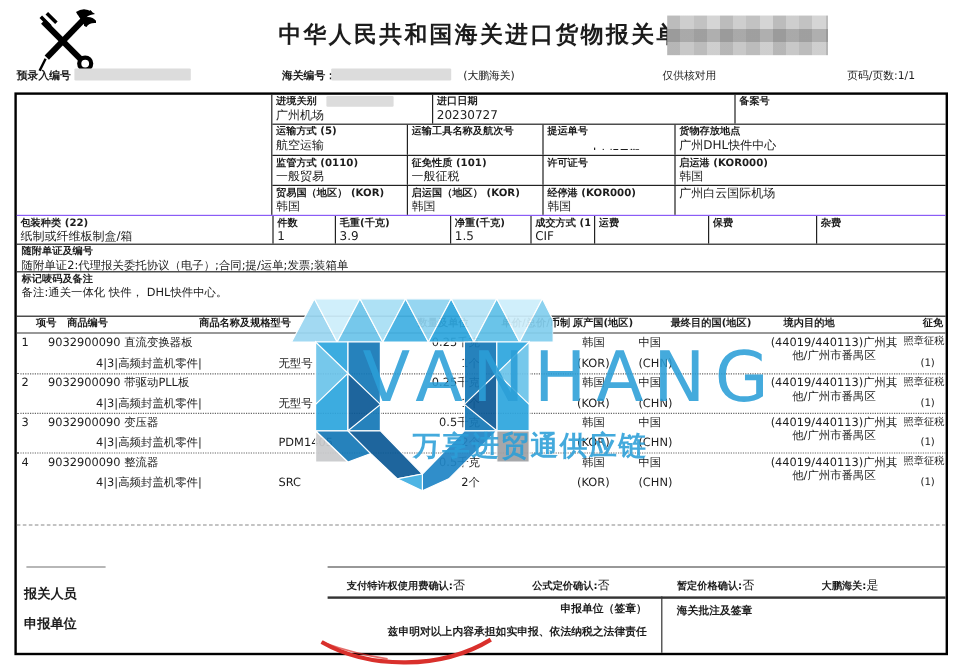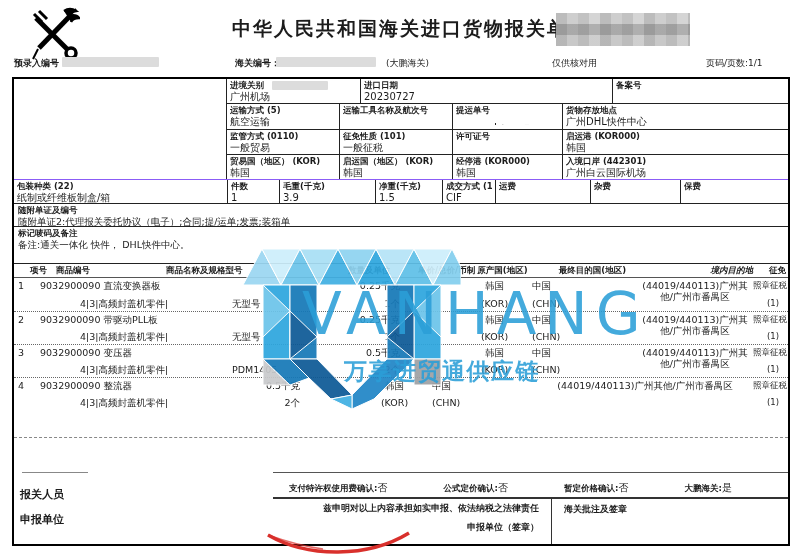--- a/index.html
+++ b/index.html
@@ -53,21 +53,21 @@
   .docs  { height:23px; border-top:1px solid #222; padding:1px 4px; overflow:hidden; }
   .marks { height:37px; border-top:1px solid #222; padding:1px 4px; overflow:hidden; }
   .docs .cell-value, .marks .cell-value { font-size:9.5px; }
   
   .items-header { display:flex; height:15px; border-top:1px solid #222; border-bottom:1px solid #555;
                   font-size:8.5px; font-weight:bold; line-height:13px; }
   .items-header div { flex-shrink:0; white-space:nowrap; overflow:visible;padding-left:16px; }
   .hc1{width:26px; padding-left:4px;} .hc2{width:110px; padding-left:5px;}
   .hc3{width:182px; padding-left:4px;} .hc4{width:70px;}
   .hc5{width:55px; text-align:center;} .hc6{width:75px; text-align:center;}
-  .hc7{width:105px; text-align:center;} .hc8{flex:1; text-align:right;font-style:italic;}
+  .hc7{width:105px; text-align:center;} .hc8{flex:1; text-align:left;}
   .hc9{width:35px;}
   .item-row { display:flex; height:33px; font-size:9.5px; line-height:11px; }
   .item-row + .item-row { border-top:1px dotted #666; }
   .item-row > div { flex-shrink:0; padding-top:2px; padding-bottom:2px;
                     display:flex; flex-direction:column; justify-content:space-between; overflow:hidden; }
   .ic1{width:26px; padding-left:4px;} .ic2{width:192px;}
   .ic3{width:100px;} .ic4{width:70px; text-align:right; padding-right:2px;}
   .ic5{width:55px;} .ic6{width:75px; text-align:center;}
   .ic7{width:105px; text-align:left; padding-right:8px;}
   .ic8{flex:1; text-align:center; line-height:11px; display:block !important; padding-top:2px;}
@@ -194,21 +194,20 @@
             </div>
           <div class="fcell">
               <div class="cell-label">启运国（地区） (KOR)</div>
               <div class="cell-value">韩国</div>
             </div>
           <div class="fcell">
               <div class="cell-label">经停港 (KOR000)</div>
               <div class="cell-value">韩国</div>
             </div>
           <div class="fcell">
-              <div class="cell-label">入境口岸 (442301)</div>
               <div class="cell-value">广州白云国际机场</div>
             </div>
         </div>
       </div>
     </div>
 
     <div class="r5">
       <div class="fcell">
           <div class="cell-label">包装种类 (22)</div>
           <div class="cell-value">纸制或纤维板制盒/箱</div>
@@ -227,25 +226,25 @@
         </div>
       <div class="fcell">
           <div class="cell-label">成交方式 (1)</div>
           <div class="cell-value">CIF</div>
         </div>
       <div class="fcell">
           <div class="cell-label">运费</div>
           <div class="cell-value"></div>
         </div>
       <div class="fcell">
+          <div class="cell-label">保费</div>
+          <div class="cell-value"></div>
+        </div>
+      <div class="fcell">
           <div class="cell-label">杂费</div>
-          <div class="cell-value"></div>
-        </div>
-      <div class="fcell">
-          <div class="cell-label">保费</div>
           <div class="cell-value"></div>
         </div>
     </div>
 
     <div class="docs">
       <div class="cell-label">随附单证及编号</div>
       <div class="cell-value">随附单证2:代理报关委托协议（电子）;合同;提/运单;发票;装箱单</div>
     </div>
 
     <div class="marks">
@@ -363,20 +362,24 @@
   </div>
 
   <div class="item-row">
     <div class="ic1">
             <span>4</span>
           </div>
     <div class="ic2">
       <div><span>9032900090</span> <span>整流器</span></div>
       <div class="spec-line">4|3|高频封盖机零件|</div>
     </div>
+    <div class="ic3">
+            <div></div>
+            <div>SRC</div>
+          </div>
     <div class="ic4">
             <div>0.5千克</div>
             <div>2个</div>
           </div>
     <div class="ic5"></div>
     <div class="ic6">
             <div>韩国</div>
             <div>(KOR)</div>
           </div>
     <div class="ic7">
@@ -399,22 +402,22 @@
       <span><span class="cl">公式定价确认:</span><span class="cv">否</span></span>
       <span><span class="cl">暂定价格确认:</span><span class="cv">否</span></span>
       <span><span class="cl">大鹏海关:</span><span class="cv">是</span></span>
     </div>
     <div class="bottom-line"></div>
     <div class="declarant">
       <div>报关人员</div>
       <div>申报单位</div>
     </div>
     <div class="statement-cell">
+      <div>申报单位（签章）</div>
       <div>兹申明对以上内容承担如实申报、依法纳税之法律责任</div>
-      <div>申报单位（签章）</div>
     </div>
     <div class="customs-note">海关批注及签章</div>
   </div>
 
   <svg class="wm-logo" viewBox="0 0 218 165">
     <g stroke="#fff" stroke-width="1">
       <polygon points="0,38 19,2 38,38" fill="#9bd7f2"></polygon>
       <polygon points="19,2 38,38 57,2" fill="#cdeefb"></polygon>
       <polygon points="38,38 57,2 76,38" fill="#6cc4ea"></polygon>
       <polygon points="57,2 76,38 95,2" fill="#a8dff5"></polygon>

